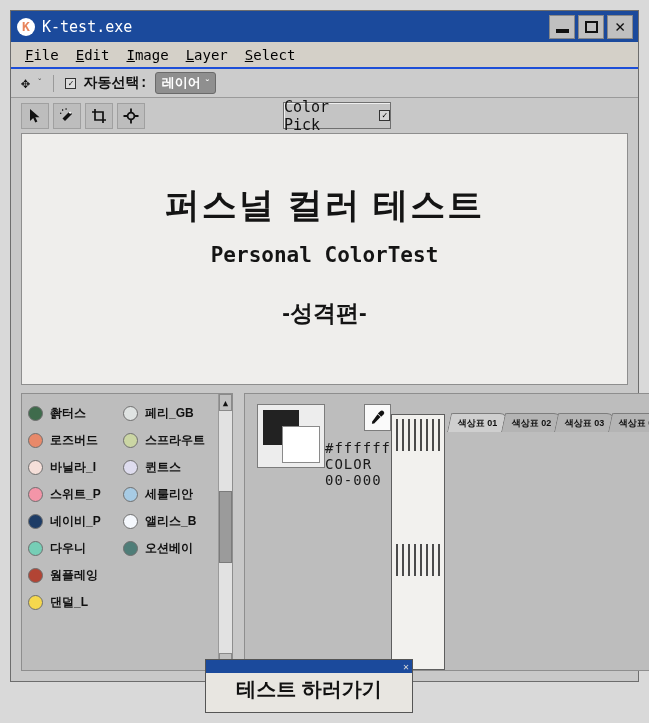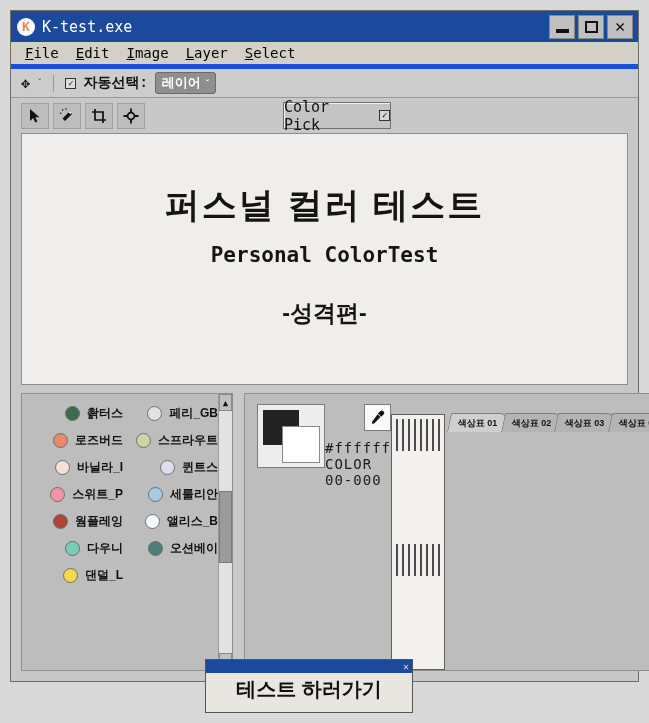--- a/index.html
+++ b/index.html
@@ -62,21 +62,21 @@
     cursor: pointer;
   }
   .winbtn .gl { font-size: 17px; color: #111; line-height: 1; font-weight: bold; }
   .min-bar { width: 13px; height: 4px; background: #111; margin-top: 8px; }
   .max-sq { width: 13px; height: 12px; border: 2px solid #111; }
 
   
   .menubar {
     height: 27px;
     background: #d4d0c8;
-    border-bottom: 5px solid #1d4ed8;
+    border-bottom: 2px solid #1d4ed8;
     display: flex; align-items: center;
     padding-left: 12px;
     gap: 13px;
     flex: none;
   }
   .menuitem {
     font-size: 14px; color: #000;
     font-family: "DejaVu Sans Mono", monospace;
     cursor: pointer;
     padding: 1px 2px;
@@ -204,21 +204,20 @@
   .listcols {
     flex: 1;
     display: flex;
     padding: 7px 0 0 6px;
   }
   .listcol { width: 95px; display: flex; flex-direction: column; gap: 3px; }
   .listrow {
     display: flex; align-items: center; gap: 7px;
     height: 24px;
     cursor: pointer;
-    justify-content: flex-end;
   }
   .dot {
     width: 15px; height: 15px; border-radius: 50%;
     border: 1px solid #6f6f6f;
     flex: none;
   }
   .listrow span.nm {
     font-size: 12px; color: #111;
     font-family: "Liberation Sans", "DejaVu Sans", sans-serif;
     font-weight: bold;
@@ -459,26 +458,30 @@
               </div>
             <div class="listrow">
                 <span class="dot" id="L2" style="background: rgb(245, 223, 217);"></span>
                 <span class="nm">바닐라_I</span>
               </div>
             <div class="listrow">
                 <span class="dot" id="L3" style="background: rgb(243, 149, 168);"></span>
                 <span class="nm">스위트_P</span>
               </div>
             <div class="listrow">
+                <span class="dot" id="L4" style="background: rgb(29, 60, 102);"></span>
+                <span class="nm">네이비_P</span>
+              </div>
+            <div class="listrow">
+                <span class="dot" id="L6" style="background: rgb(118, 206, 182);"></span>
+                <span class="nm">다우니</span>
+              </div>
+            <div class="listrow">
                 <span class="dot" id="L5" style="background: rgb(178, 68, 52);"></span>
                 <span class="nm">웜플레잉</span>
-              </div>
-            <div class="listrow">
-                <span class="dot" id="L6" style="background: rgb(118, 206, 182);"></span>
-                <span class="nm">다우니</span>
               </div>
             <div class="listrow">
                 <span class="dot" id="L7" style="background: rgb(245, 216, 78);"></span>
                 <span class="nm">댄덜_L</span>
               </div>
           </div>
           <div class="listcol">
             <div class="listrow">
                 <span class="dot" id="R0" style="background: rgb(223, 227, 226);"></span>
                 <span class="nm">페리_GB</span>

